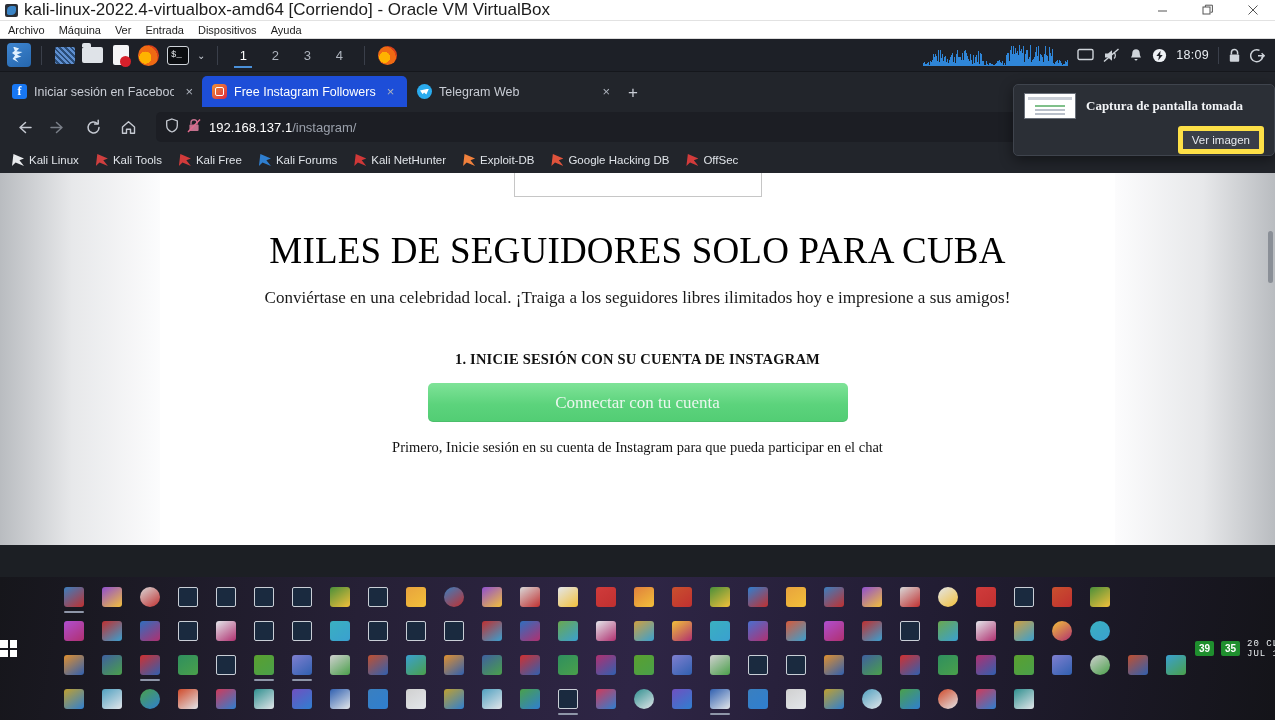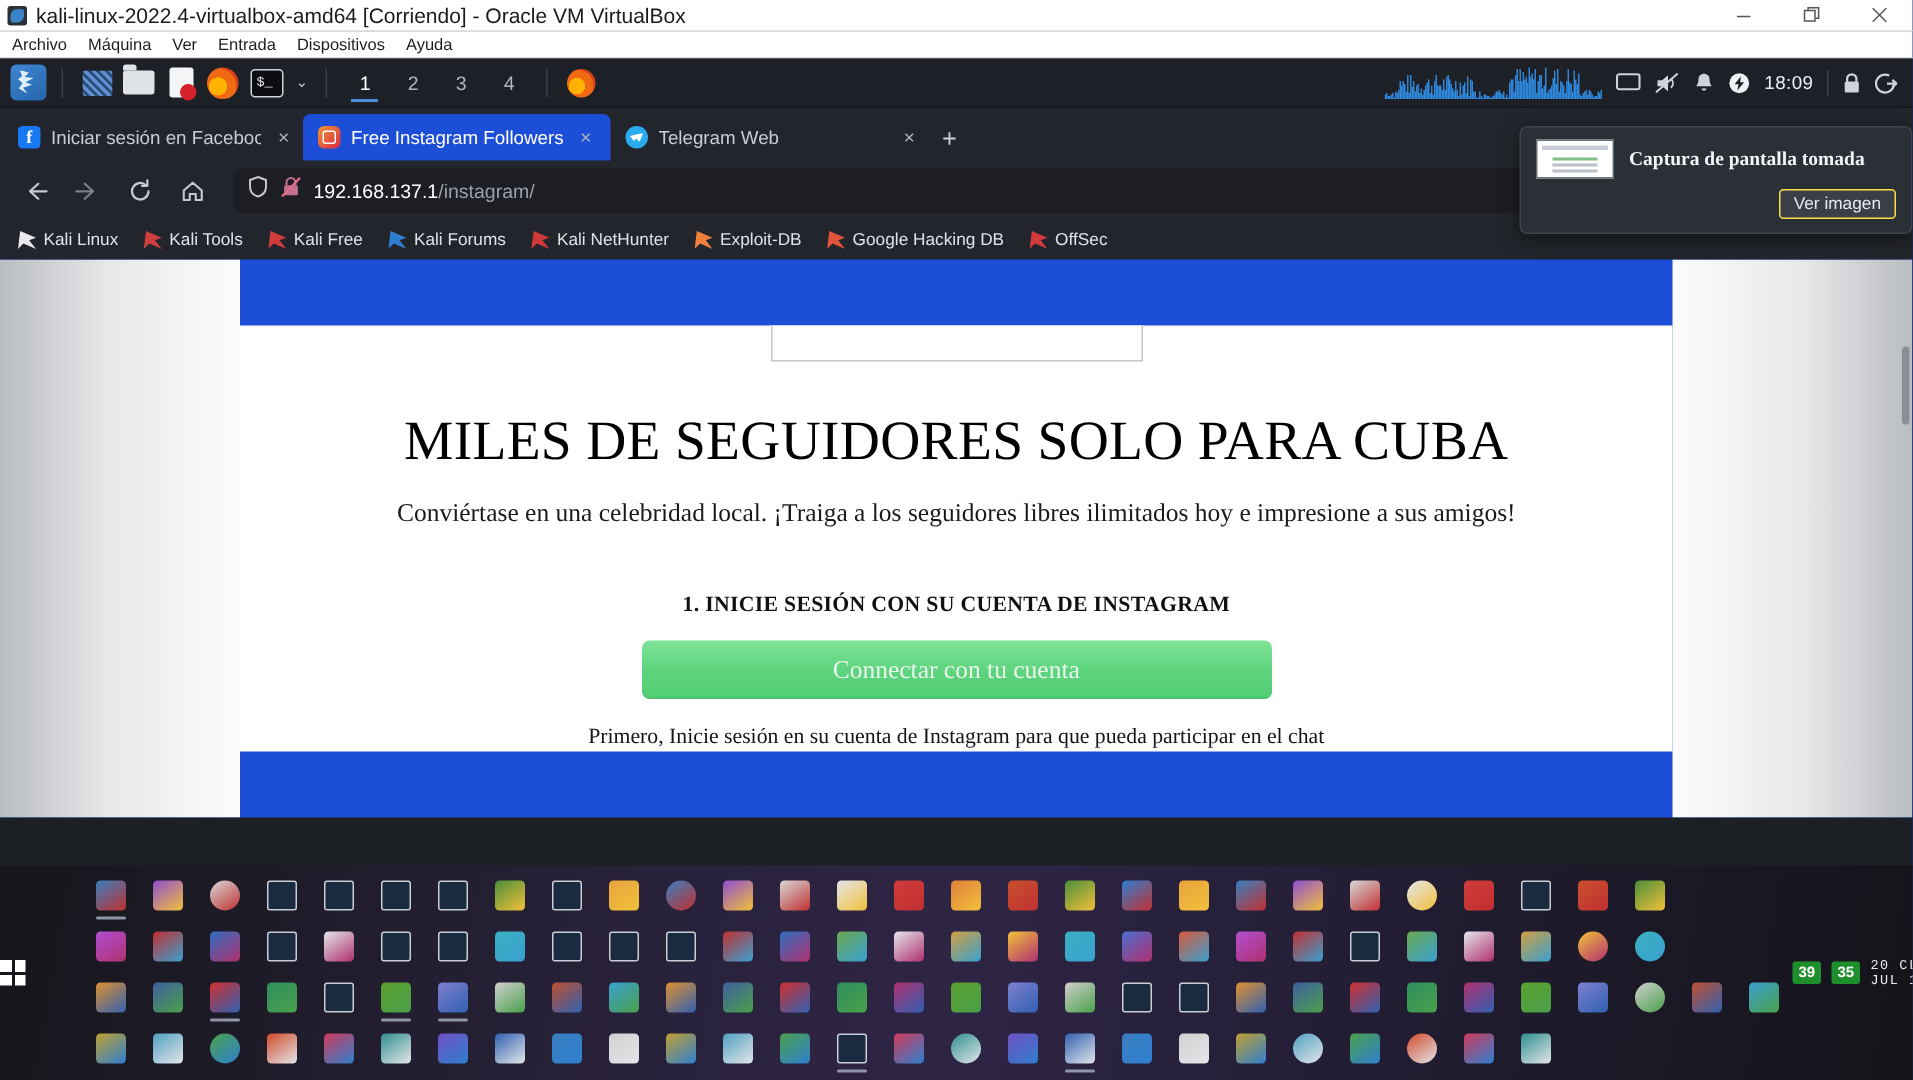--- a/index.html
+++ b/index.html
@@ -18,21 +18,21 @@
     border-bottom:1px solid #e2e2e2; flex:0 0 auto;
   }
   .vb-title-icon {
     width:13px; height:13px; margin-left:5px; margin-right:6px; border-radius:2px;
     background:#2b2f36; position:relative; overflow:hidden; flex:0 0 auto;
   }
   .vb-title-icon::after{
     content:""; position:absolute; left:2px; top:2px; width:9px; height:9px;
     background:#3a84c6; border-radius:50% 20% 50% 20%;
   }
-  .vb-title-text { font-size:14px; color:#1b1b1b; white-space:nowrap; }
+  .vb-title-text { font-size:17px; color:#1b1b1b; white-space:nowrap; }
   .vb-title-btns { margin-left:auto; display:flex; height:100%; }
   .vb-btn {
     width:45px; height:100%; display:flex; align-items:center; justify-content:center;
     color:#4a4a4a; font-size:12px;
   }
   .vb-btn svg { display:block; }
 
   .vb-menubar {
     height:18px; background:#ffffff; display:flex; align-items:center;
     padding-left:8px; gap:14px; border-bottom:1px solid #dcdcdc; flex:0 0 auto;
@@ -142,28 +142,28 @@
   .notif-row { display:flex; align-items:center; gap:10px;font-family:Liberation Serif, serif; }
   .notif-thumb {
     width:52px; height:26px; background:#ffffff; border:1px solid #6a707a; flex:0 0 auto;
     position:relative; overflow:hidden;
   }
   .notif-thumb::before{content:"";position:absolute;left:3px;top:3px;right:3px;height:3px;background:#c9ced6;}
   .notif-thumb::after{content:"";position:absolute;left:10px;top:11px;right:10px;height:2px;background:#7fc08a;
     box-shadow:0 4px 0 #b9c0ca, 0 8px 0 #b9c0ca;}
   .notif-title { font-size:13px; color:#f2f4f7; font-weight:bold; white-space:nowrap; }
   .notif-btn {
-    align-self:flex-end; margin-top:7px; background:#3a3f48; border:1px solid #fde047;
+    align-self:flex-end; margin-top:7px; background:#3a3f48; border:5px solid #fde047;
     border-radius:3px; color:#e6e9ee; font-size:11.5px; padding:3px 9px;
   }
 
   
   .page {
-    position:relative; background:#1d4ed8; height:372px; overflow:hidden;
-    display:flex; justify-content:center;align-items:center;
+    position:relative; background:#4c1d95; height:372px; overflow:hidden;
+    display:flex; justify-content:center;
   }
   .page-shade-l { position:absolute; left:0; top:0; bottom:0; width:160px;
     background:linear-gradient(90deg,#b9bcc0 0%,#e7e8ea 45%,#fcfcfd 100%); }
   .page-shade-r { position:absolute; right:0; top:0; bottom:0; width:160px;
     background:linear-gradient(270deg,#b9bcc0 0%,#e7e8ea 45%,#fcfcfd 100%); }
   .page-body {
     position:relative; width:955px; background:#ffffff; text-align:center;
     font-family:"Liberation Serif", serif; color:#111; padding-top:0px;
   }
   .top-box {

